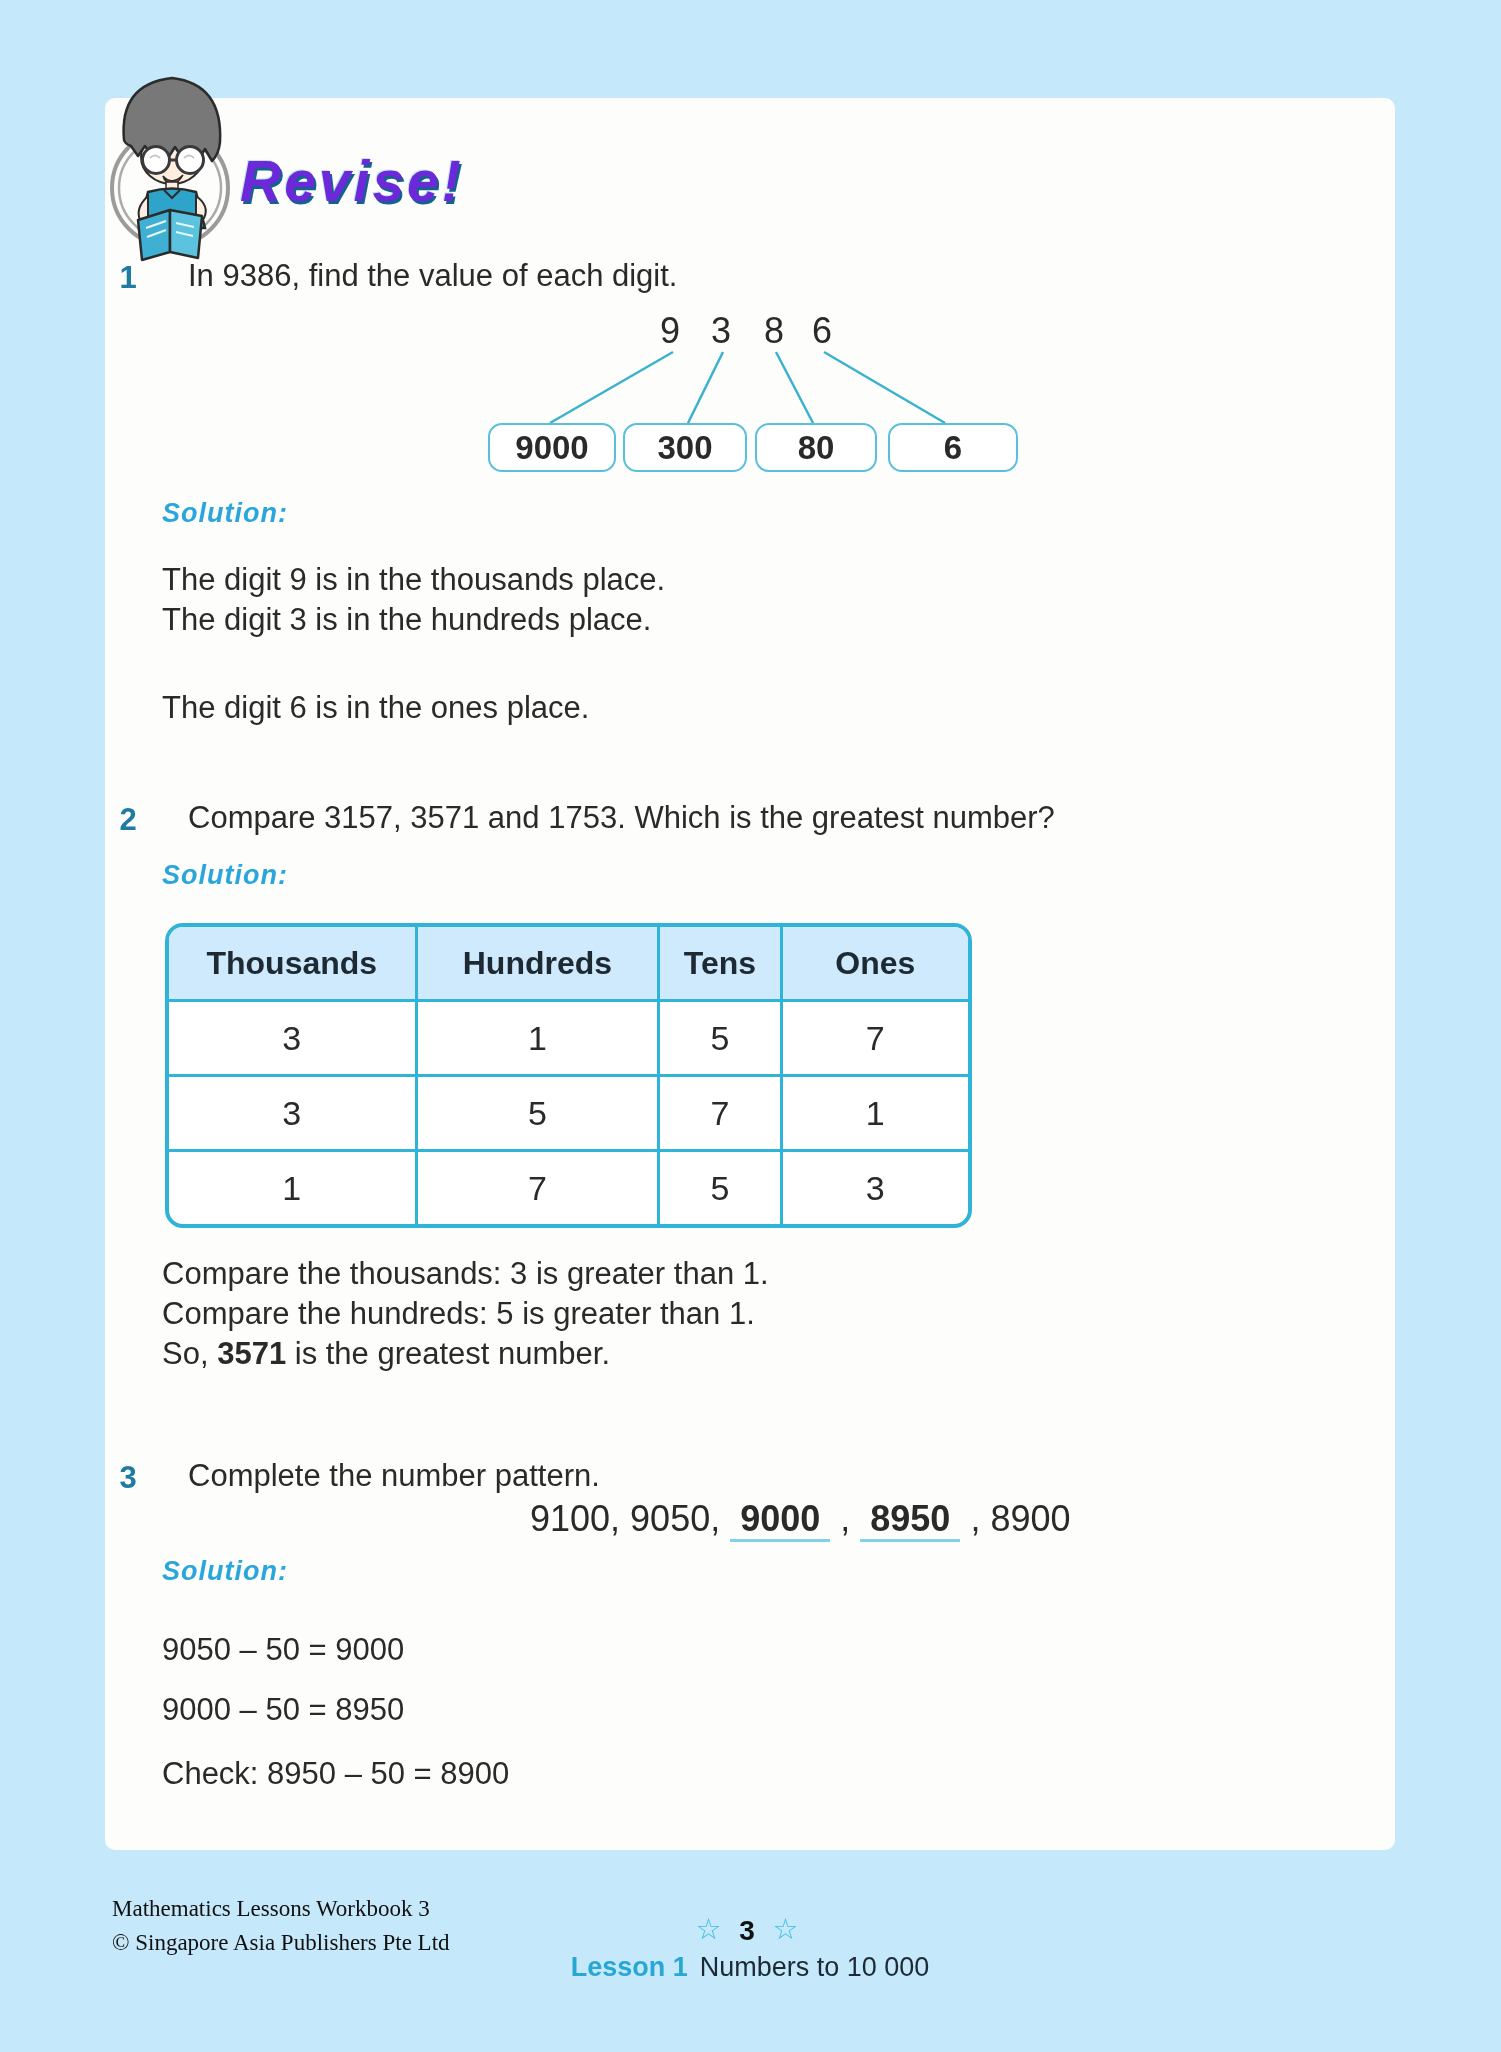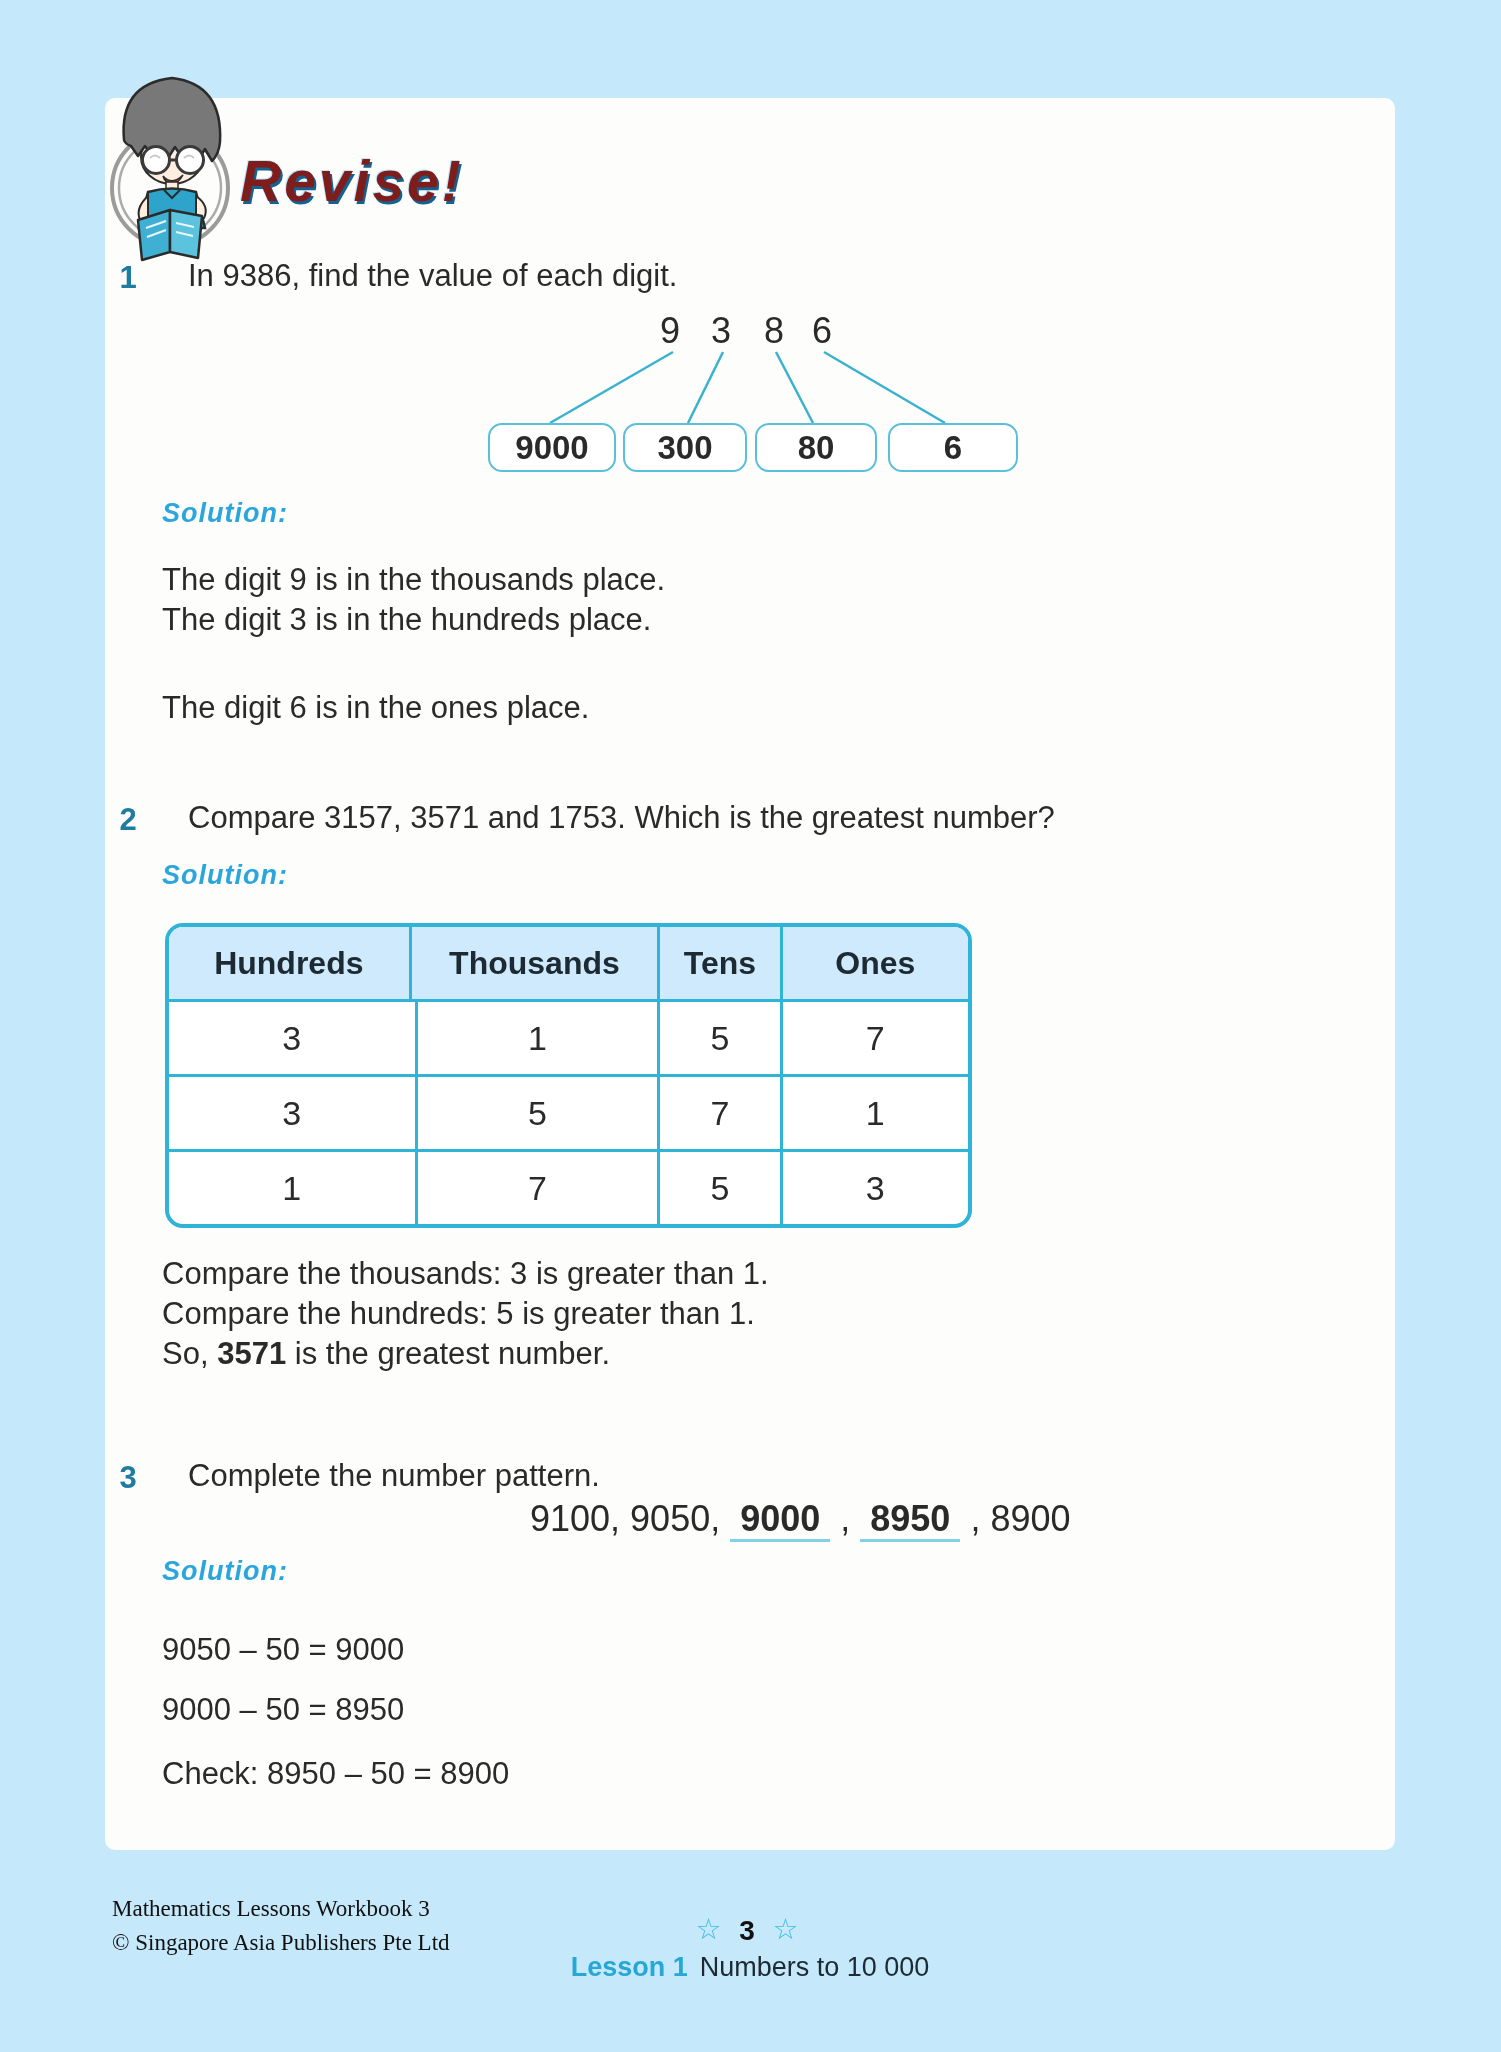--- a/index.html
+++ b/index.html
@@ -3,21 +3,21 @@
 <meta charset="utf-8">
 <style>
   html,body{margin:0;padding:0;background:#c5e8fb;}
   #page{position:relative;width:1501px;height:2052px;background:#c5e8fb;overflow:hidden;
         font-family:"Liberation Sans",sans-serif;color:#2a2a2a;}
   #panel{position:absolute;left:105px;top:98px;width:1290px;height:1752px;
          background:#fdfdfb;border-radius:10px;}
   .abs{position:absolute;}
   
   #revise-word{left:240px;top:148px;font-size:57px;font-weight:bold;font-style:italic;
-    letter-spacing:3px;color:#7f1d1d;
+    letter-spacing:3px;color:#6d28d9;
     text-shadow:2px 3px 0 #15618f,-1px -1px 0 #bfe6f8,0 0 5px rgba(255,255,255,.9);}
   
   .qnum{font-size:31px;font-weight:bold;color:#1e7ba1;width:40px;text-align:center;}
   .qtext{font-size:31px;color:#2a2a2a;white-space:nowrap;}
   .sol{font-size:27px;font-weight:bold;font-style:italic;color:#2ba6dd;letter-spacing:1px;}
   .bodyline{font-size:31px;white-space:nowrap;}
   
   .digit{font-size:36px;color:#2a2a2a;}
   .valbox{position:absolute;top:423px;height:45px;background:#fff;border:2px solid #58c0da;
           border-radius:14px;text-align:center;font-size:33px;font-weight:bold;line-height:45px;}
@@ -93,22 +93,22 @@
   <div class="abs bodyline" style="left:162px;top:562px">The digit 9 is in the thousands place.</div>
   <div class="abs bodyline" style="left:162px;top:602px">The digit 3 is in the hundreds place.</div>
   <div class="abs bodyline" style="left:162px;top:690px">The digit 6 is in the ones place.</div>
 
   <div class="abs qnum" style="left:108px;top:802px">2</div>
   <div class="abs qtext" style="left:188px;top:800px">Compare 3157, 3571 and 1753. Which is the greatest number?</div>
   <div class="abs sol" style="left:162px;top:860px">Solution:</div>
 
   <div class="abs" id="pvtable">
     <div class="trow">
+      <div class="tcell thead c0">Thousands</div>
       <div class="tcell thead c1">Hundreds</div>
-      <div class="tcell thead c0">Thousands</div>
       <div class="tcell thead c2">Tens</div>
       <div class="tcell thead c3">Ones</div>
     </div>
     <div class="trow">
       <div class="tcell tdata c0">3</div>
       <div class="tcell tdata c1">1</div>
       <div class="tcell tdata c2">5</div>
       <div class="tcell tdata c3">7</div>
     </div>
     <div class="trow">

